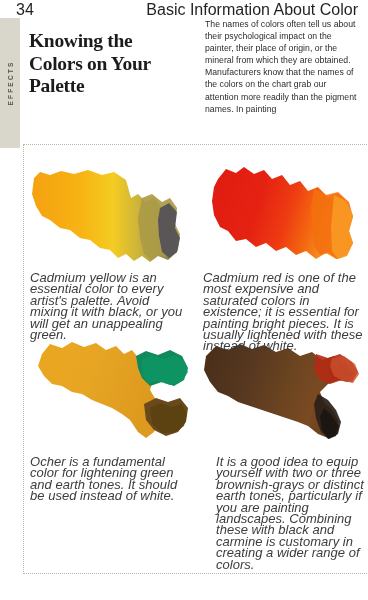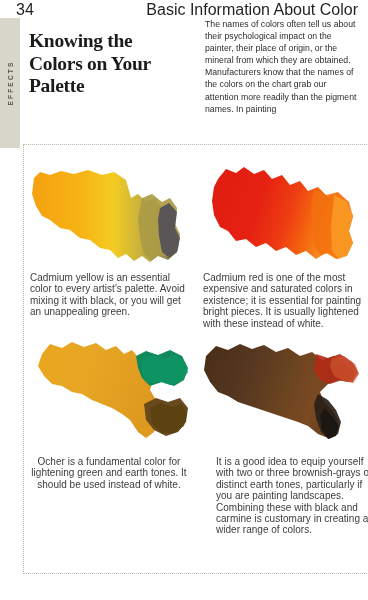--- a/index.html
+++ b/index.html
@@ -103,29 +103,30 @@
   .swatch-stage svg { display: block; width: 100%; height: 100%; }
 
   #figure-cadmium-yellow { left: 30px;  top: 168px; width: 160px; height: 98px; }
   #figure-cadmium-red    { left: 202px; top: 165px; width: 160px; height: 100px; }
   #figure-ocher          { left: 32px;  top: 338px; width: 162px; height: 108px; }
   #figure-earth-tone     { left: 198px; top: 338px; width: 166px; height: 108px; }
 
   
   .caption {
     position: absolute;
-    font-size: 10px;
+    font-size: 13px;
     line-height: 11.4px;
+    font-style: italic;
     color: #3c3c3c;
     margin: 0;
     letter-spacing: 0.02px;
   }
   #caption-cadmium-yellow { left: 30px;  top: 272px; width: 158px; }
   #caption-cadmium-red    { left: 203px; top: 272px; width: 166px; }
-  #caption-ocher          { left: 30px;  top: 456px; width: 158px; text-align: center; }
+  #caption-ocher          { left: 30px;  top: 456px; width: 158px; }
   #caption-earth-tone     { left: 216px; top: 456px; width: 163px; }
 </style>
 </head>
 <body>
 
 <div id="running-head">
   <span>34</span>
   <span>Basic Information About Color</span>
 </div>
 

